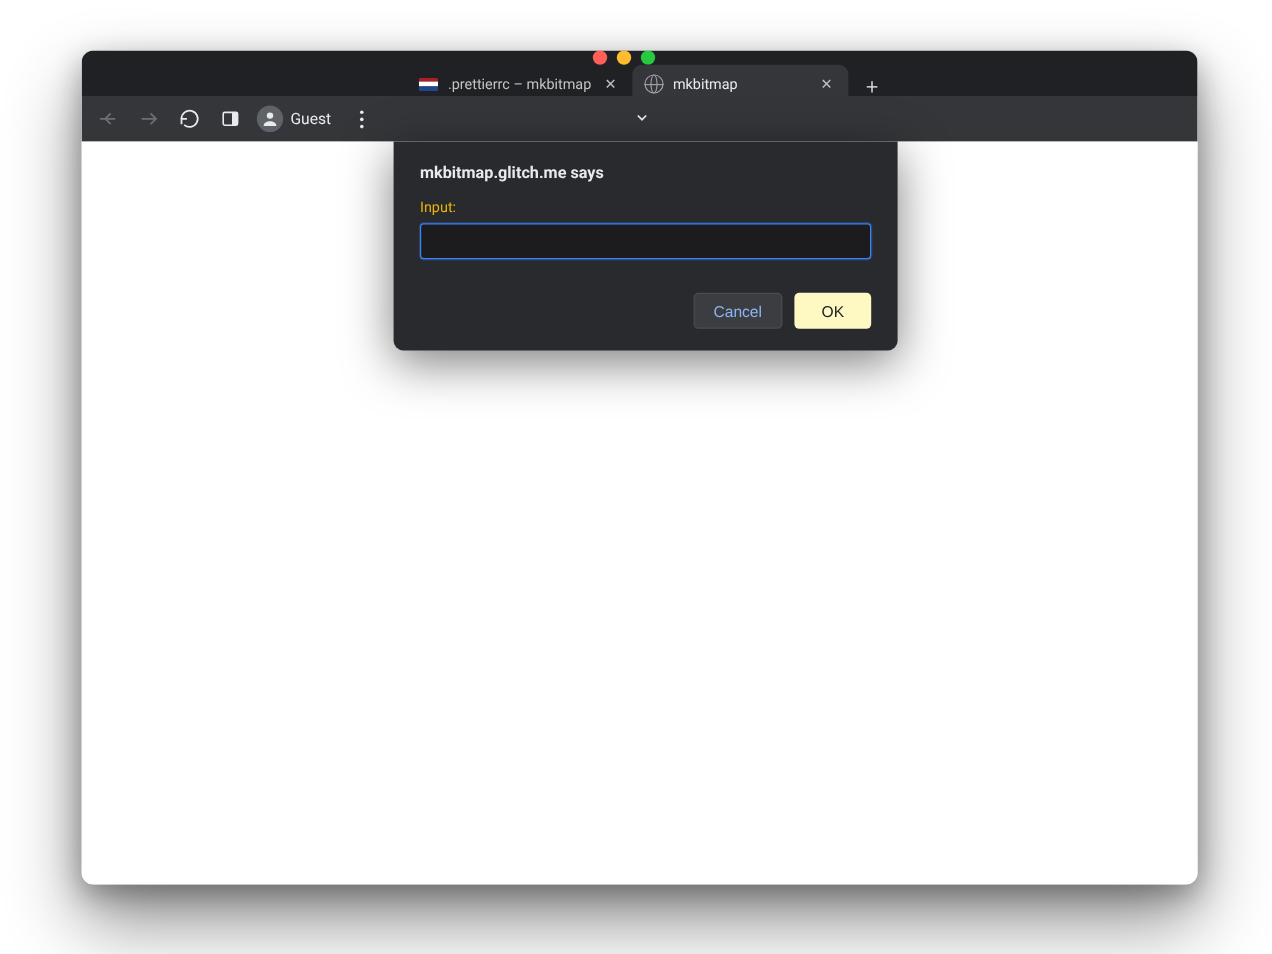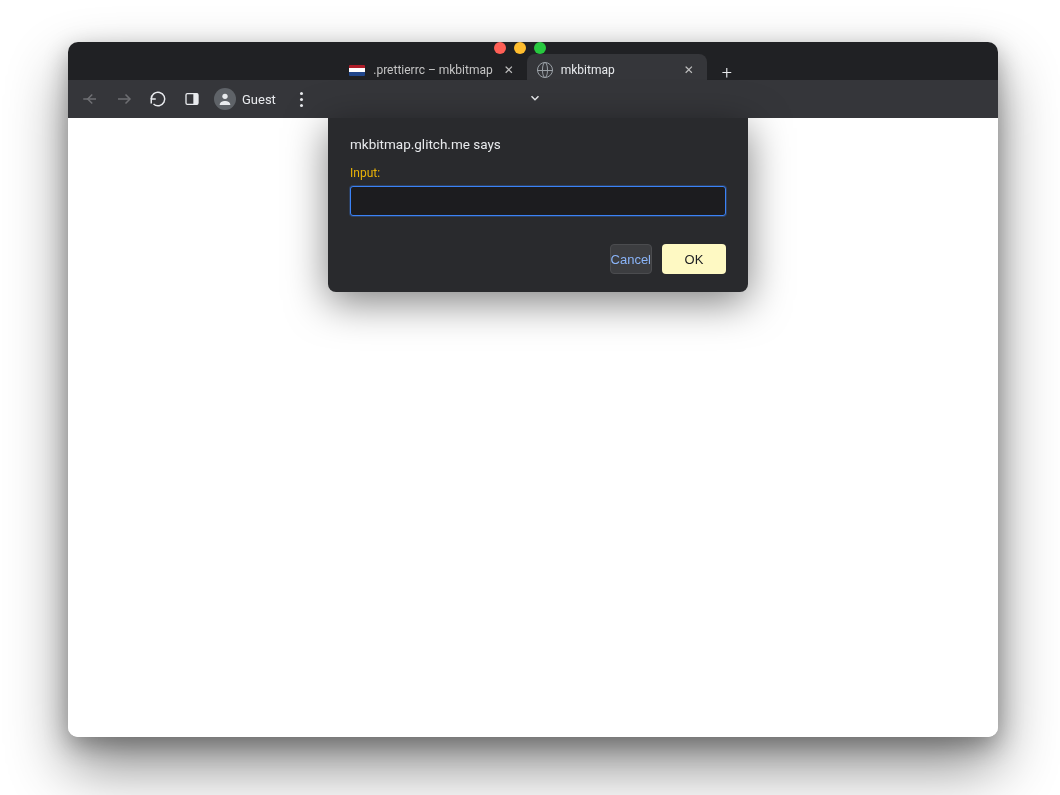--- a/index.html
+++ b/index.html
@@ -261,21 +261,21 @@
       left:260px;
       width:420px;
       background:#292a2d;
       border-radius: 0 0 8px 8px;
       box-shadow: 0 10px 40px rgba(0,0,0,0.5);
       padding: 18px 22px 18px 22px;
       color:#e8eaed;
     }
     .dialog .headline {
       font-size: 13.5px;
-      font-weight: 400;
+      font-weight: 700;
       color:#e8eaed;
       margin-bottom: 14px;
     }
     .dialog .prompt-label {
       font-size: 12px;
       color:#eab308;
       margin-bottom: 6px;
     }
     .dialog .prompt-input {
       width:100%;
@@ -290,21 +290,21 @@
       padding:0 8px;
     }
     .dialog .btn-row {
       display:flex;
       justify-content:flex-end;
       gap:10px;
       margin-top:28px;
     }
     .dialog .btn {
       height:30px;
-      padding:0 0;
+      padding:0 16px;
       font-size:13px;
       border-radius:4px;
       display:flex;
       align-items:center;
       justify-content:center;
       cursor:pointer;
       border:none;
     }
     .dialog .btn.cancel {
       background:#3c3d40;

